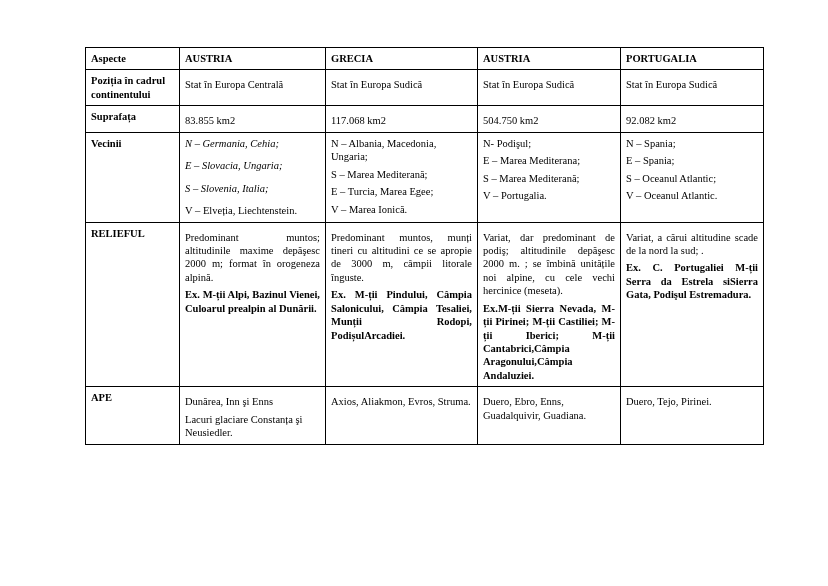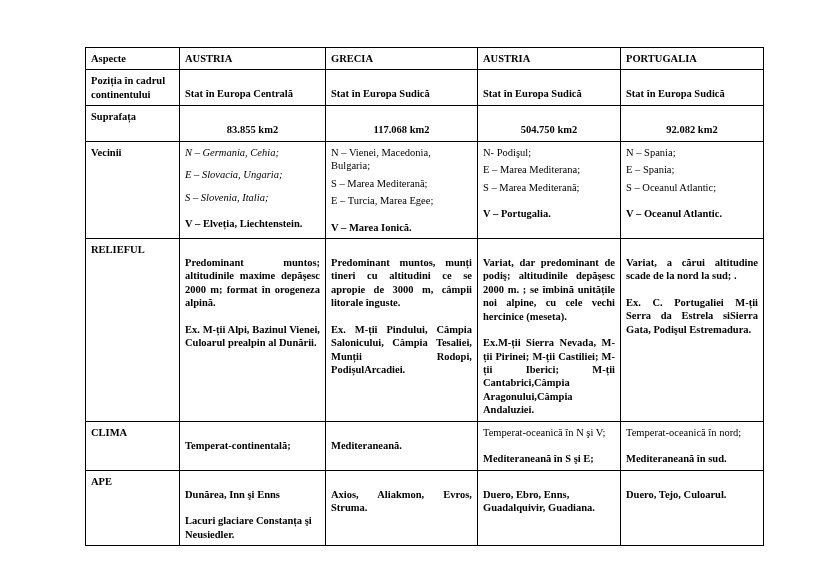--- a/index.html
+++ b/index.html
@@ -41,31 +41,30 @@
   col.c4 { width: 143px; }
   col.c5 { width: 143px; }
 
   .hdr {
     font-weight: bold;
   }
   .rowlabel {
     font-weight: bold;
   }
   .center {
-    text-align: center;
+    text-align: left;
   }
   .just {
     text-align: justify;
   }
   .bold {
     font-weight: bold;
   }
   p.l {
-    margin: 13px 0 0 0;
-    font-weight: bold;
+    margin: 4px 0 0 0;
   }
   p.sp {
     margin: 0 0 9px 0;
     font-style: italic;
   }
   p.sp2 {
     margin: 0 0 4px 0;
   }
   .vpad-mid {
     padding-top: 13px;
@@ -133,21 +132,21 @@
 
       <tr>
         <td class="rowlabel">Vecinii</td>
         <td class="vpad-mid tall-pad">
           <p class="sp">N – Germania, Cehia;</p>
           <p class="sp">E – Slovacia, Ungaria;</p>
           <p class="sp">S – Slovenia, Italia;</p>
           <p class="l">V – Elveția, Liechtenstein.</p>
         </td>
         <td>
-          <p class="sp2">N – Vienei, Macedonia, Bulgaria;</p>
+          <p class="sp2">N – Albania, Macedonia, Ungaria;</p>
           <p class="sp2">S – Marea Mediterană;</p>
           <p class="sp2">E – Turcia, Marea Egee;</p>
           <p class="l">V – Marea Ionică.</p>
         </td>
         <td>
           <p class="sp2">N- Podişul;</p>
           <p class="sp2">E – Marea Mediterana;</p>
           <p class="sp2">S – Marea Mediterană;</p>
           <p class="l">V – Portugalia.</p>
         </td>
@@ -172,49 +171,32 @@
         <td class="just">
           <p class="l">Variat, dar predominant de podiş; altitudinile depăşesc 2000 m. ; se îmbină unitățile noi alpine, cu cele vechi hercinice (meseta).</p>
           <p class="l bold">Ex.M-ții Sierra Nevada, M-ții Pirinei; M-ții Castiliei; M-ții Iberici; M-ții Cantabrici,Câmpia Aragonului,Câmpia Andaluziei.</p>
         </td>
         <td class="just">
           <p class="l">Variat, a cărui altitudine scade de la nord la sud; .</p>
           <p class="l bold">Ex. C. Portugaliei M-ții Serra da Estrela siSierra Gata, Podişul Estremadura.</p>
         </td>
       </tr>
 
-      <tr>
-        <td class="rowlabel">CLIMA</td>
-        <td>
-          <p class="l">Temperat-continentală;</p>
-        </td>
-        <td>
-          <p class="l">Mediteraneană.</p>
-        </td>
-        <td>
-          <p class="sp2">Temperat-oceanică în N şi V;</p>
-          <p class="l">Mediteraneană în S şi E;</p>
-        </td>
-        <td class="just">
-          <p class="sp2">Temperat-oceanică în nord;</p>
-          <p class="l">Mediteraneană în sud.</p>
-        </td>
-      </tr>
 
       <tr>
         <td class="rowlabel">APE</td>
         <td>
           <p class="l">Dunărea, Inn şi Enns</p>
           <p class="l">Lacuri glaciare Constanța şi Neusiedler.</p>
         </td>
         <td class="just">
           <p class="l">Axios, Aliakmon, Evros, Struma.</p>
         </td>
         <td>
           <p class="l">Duero, Ebro, Enns, Guadalquivir, Guadiana.</p>
         </td>
         <td>
-          <p class="l">Duero, Tejo, Culoarul.</p>
+          <p class="l">Duero, Tejo, Pirinei.</p>
         </td>
       </tr>
     </tbody>
   </table>
 </div>
 
 </body></html>

